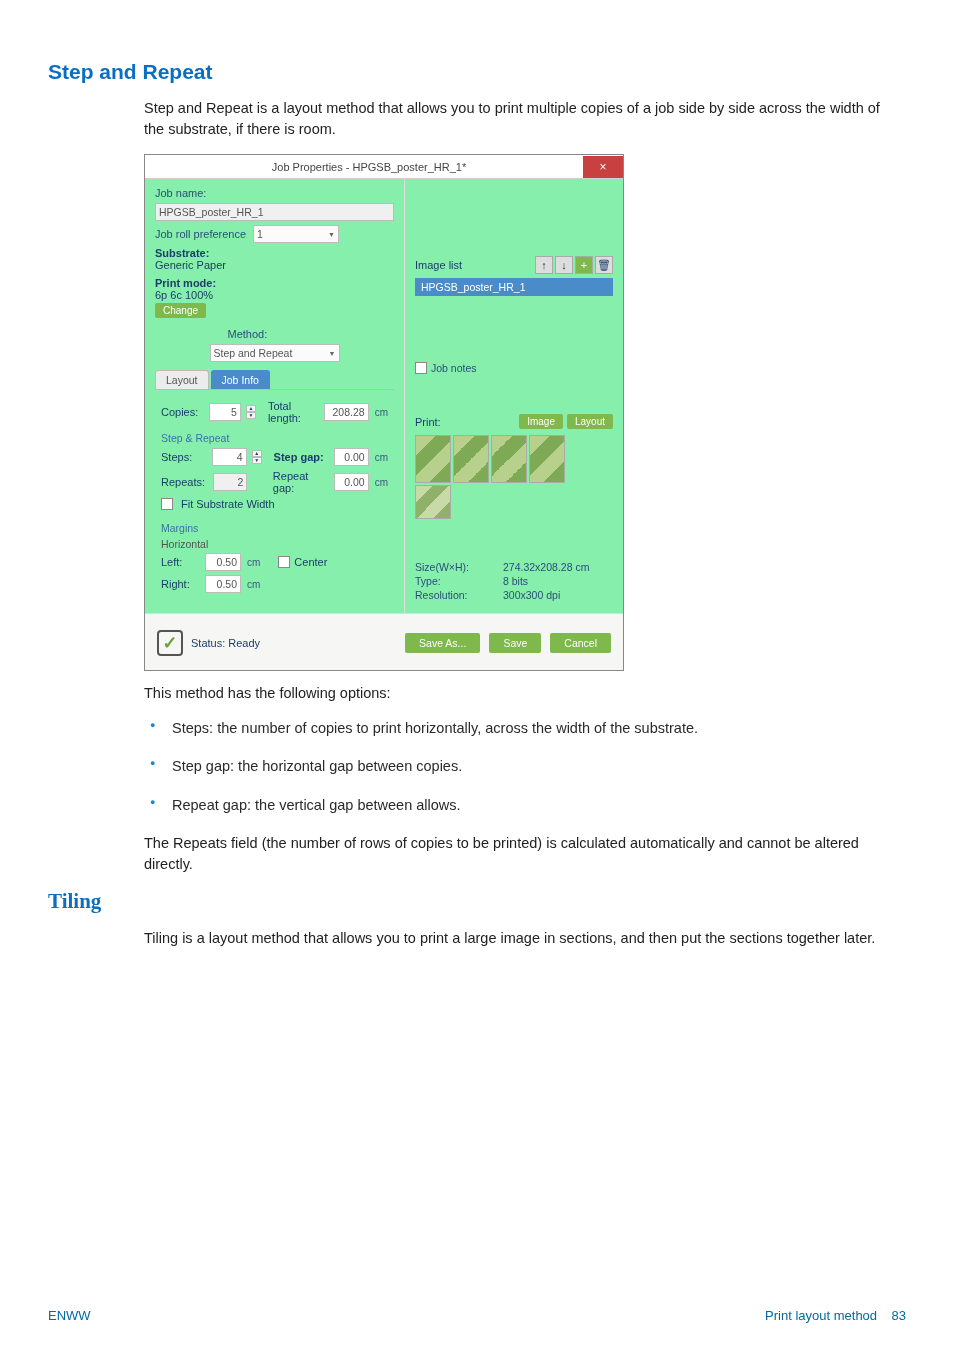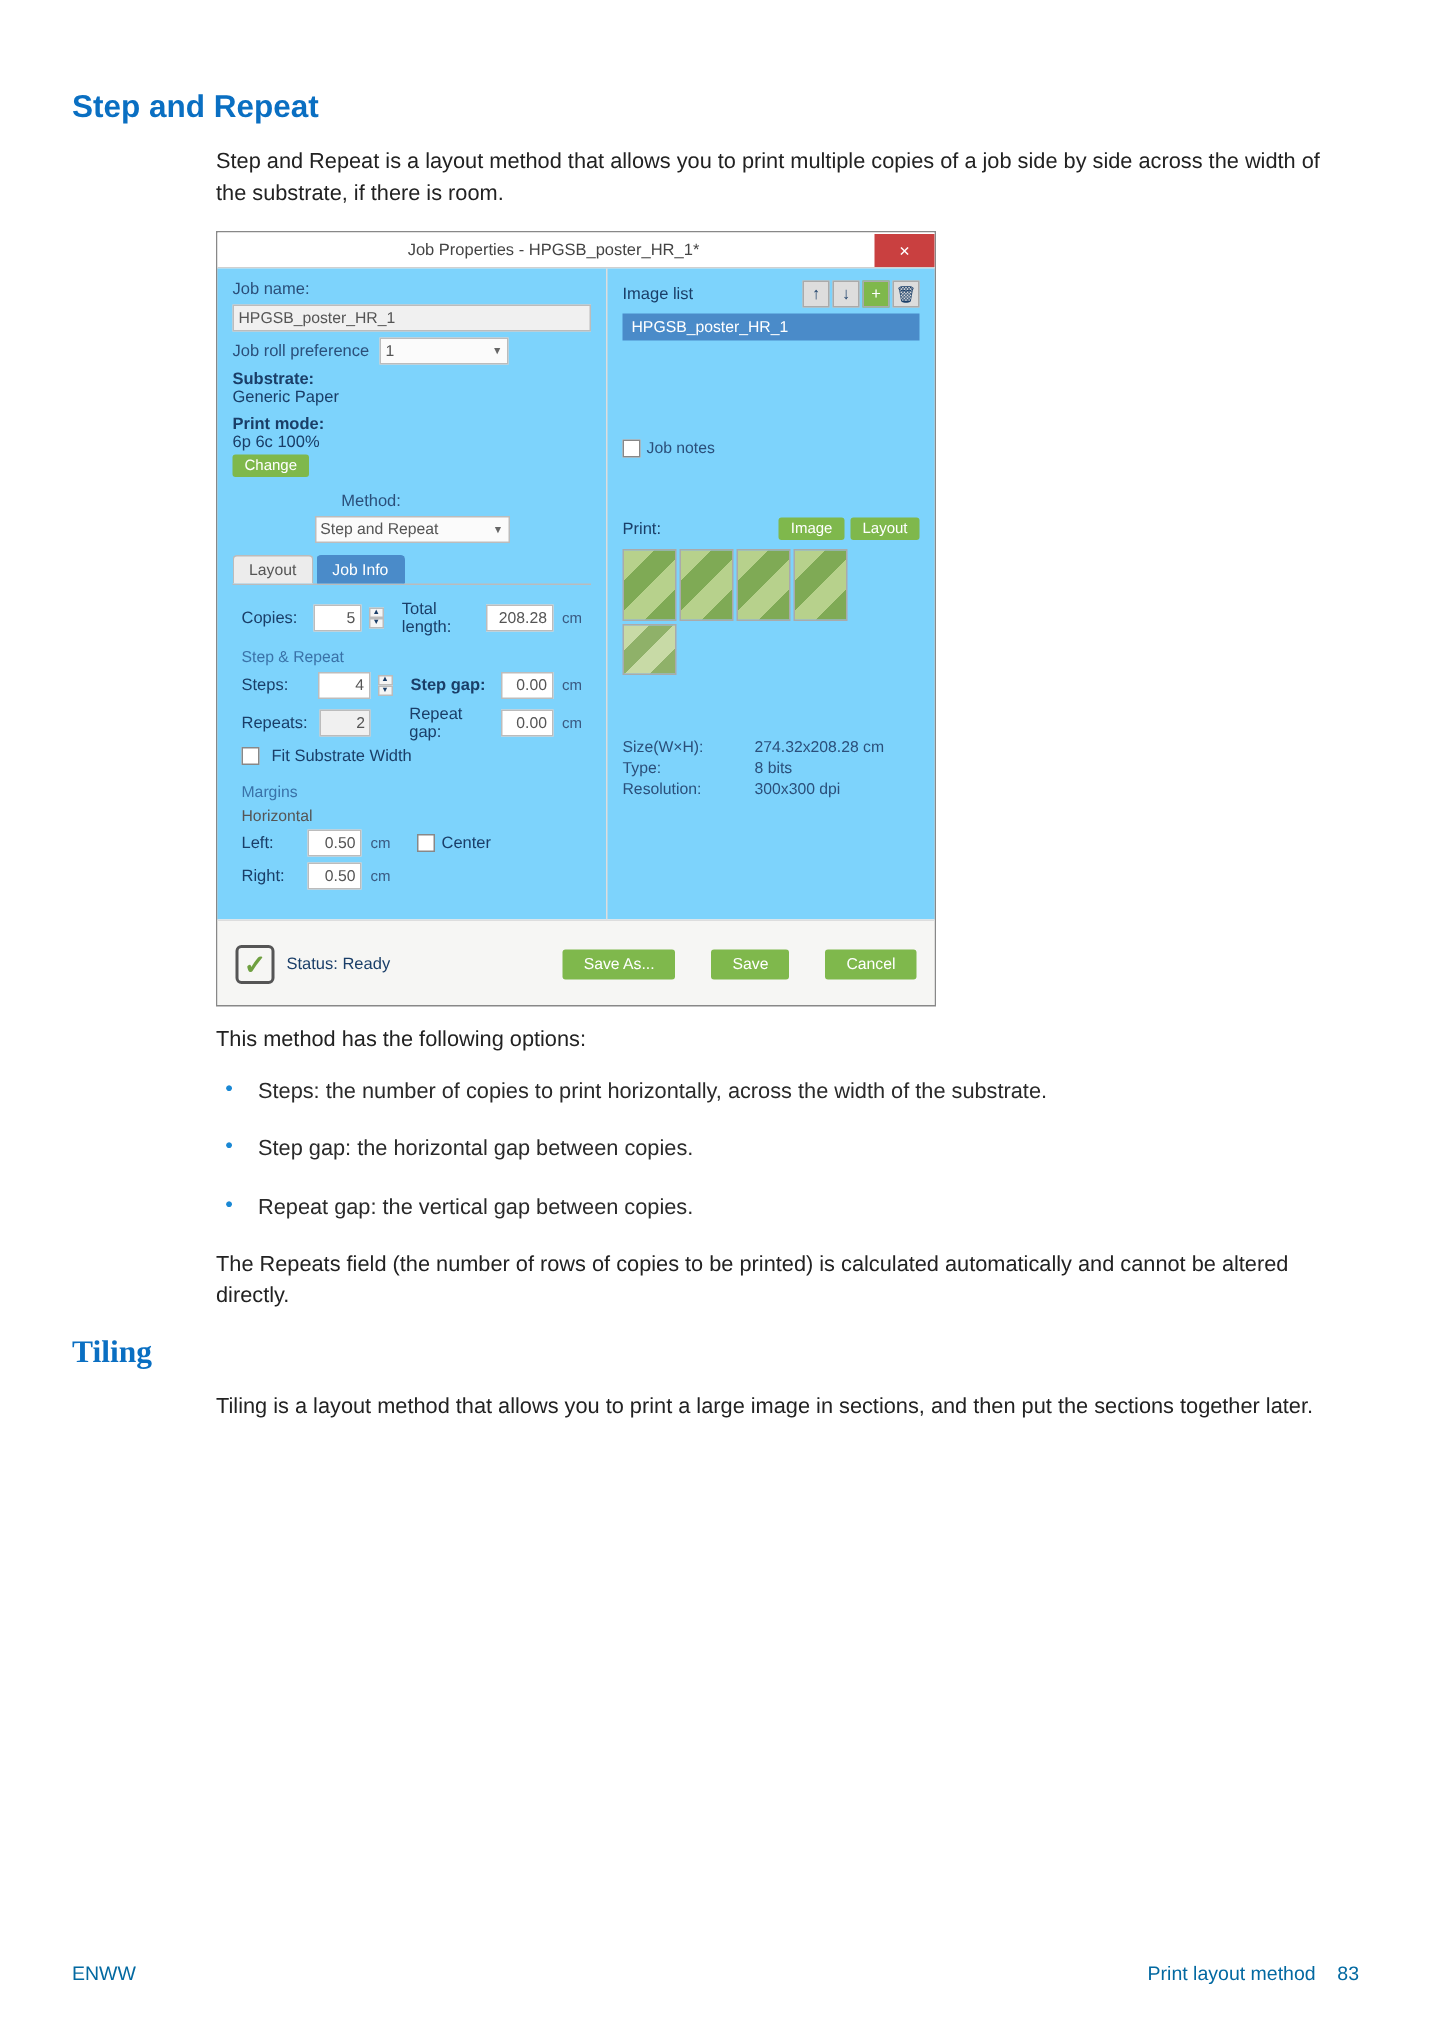--- a/index.html
+++ b/index.html
@@ -5,21 +5,21 @@
     * { box-sizing: border-box; margin: 0; padding: 0; }
     body { font-family: Arial, sans-serif; font-size: 14px; color: #2a2a2a; background: #fff; width: 954px; height: 1351px; position: relative; }
     .page { padding: 60px 48px 30px 48px; }
     h2.section-heading { color: #0a6fc2; font-size: 21px; font-weight: bold; margin-bottom: 14px; }
     .body-indent { margin-left: 96px; margin-right: 6px; }
     p.body-text { font-size: 14.5px; line-height: 1.45; color: #222; margin-bottom: 14px; }
     .dialog-img { width: 480px; border: 1px solid #888; margin-top: 6px; margin-bottom: 12px; font-family: "Segoe UI", Tahoma, sans-serif; font-size: 11px; color: #1a3e68; }
     .dialog-titlebar { background: #fff; color: #333; height: 24px; display: flex; align-items: center; padding: 0 0 0 10px; border-bottom: 1px solid #d0d0d0; }
     .dialog-title { flex: 1; text-align: center; font-size: 11px; color: #444; }
     .dialog-close { width: 40px; height: 22px; background: #c94040; color: #fff; display: flex; align-items: center; justify-content: center; font-size: 12px; }
-    .dialog-body { display: flex; background: #7dd3fc; }
+    .dialog-body { display: flex; background: #86efac; align-items: flex-end; }
     .dialog-left { width: 260px; padding: 8px 10px 10px 10px; border-right: 1px solid #ddd; }
     .dialog-right { flex: 1; padding: 8px 10px 10px 10px; }
     .form-row { display: flex; align-items: center; margin-bottom: 4px; gap: 4px; }
     .form-label { min-width: 94px; font-size: 11px; color: #2b4f7a; }
     .form-field { height: 18px; border: 1px solid #bcbcbc; background: #fff; font-size: 10.5px; padding: 0 3px; display: flex; align-items: center; color: #555; }
     .field-jobname { width: 240px; background: #f0f0f0; }
     .field-dropdown { width: 86px; display: flex; justify-content: space-between; align-items: center; background: #fbfbfb; }
     .dd-caret { font-size: 7px; color: #666; }
     .field-small  { width: 36px; text-align: right; justify-content: flex-end; }
     .field-mid { width: 50px; text-align: right; justify-content: flex-end; }
@@ -48,21 +48,21 @@
     .preview-box { margin-top:6px; width:160px; height:96px; display:flex; flex-direction:column; gap:2px; }
     .pv-row1 { display:flex; gap:2px; }
     .pv-thumb { width:36px; height:48px; background: linear-gradient(135deg,#b7d18c 25%,#7faa55 25%,#7faa55 50%,#b7d18c 50%,#b7d18c 75%,#7faa55 75%); border:1px solid #aaa; }
     .pv-thumb2 { width:36px; height:34px; background: linear-gradient(135deg,#c8daa6 25%,#8fb169 25%,#8fb169 50%,#c8daa6 50%,#c8daa6 75%,#8fb169 75%); border:1px solid #aaa; }
     .meta { margin-top: 30px; font-size:10.5px; color:#2b4f7a; }
     .meta div { display:flex; gap:18px; margin-bottom:2px; }
     .meta-label { width: 70px; }
     .dialog-footer { display:flex; align-items:center; justify-content:space-between; padding: 16px 12px 14px 12px; background:#f6f6f4; border-top:1px solid #ddd; }
     .status-wrap { display:flex; align-items:center; gap:8px; }
     .status-icon { width:26px; height:26px; border:2px solid #555; border-radius:4px; display:flex; align-items:center; justify-content:center; color:#6fa040; font-size:18px; font-weight:bold; }
-    .footer-btns { display:flex; gap:24px; }
+    .footer-btns { display:flex; gap:9px; }
     .f-btn { background:#7fb84c; color:#fff; font-size:10.5px; padding:4px 14px; border-radius:2px; }
     ul.doc-list { list-style: none; padding: 0; margin: 8px 0 12px 0; }
     ul.doc-list li { position: relative; padding-left: 28px; margin-bottom: 18px; font-size: 14.5px; line-height: 1.4; }
     ul.doc-list li::before { content: "●"; position: absolute; left: 6px; top: 1px; color: #1a88d4; font-size: 9px; }
     .footer-bar { position: absolute; bottom: 28px; left: 48px; right: 48px; display: flex; justify-content: space-between; font-size: 13px; color: #0369a1; }
   </style>
 </head>
 <body>
 
 <div class="page">
@@ -231,21 +231,21 @@
           <span class="f-btn">Save</span>
           <span class="f-btn">Cancel</span>
         </div>
       </div>
     </div>
 
     <p class="body-text">This method has the following options:</p>
     <ul class="doc-list">
       <li>Steps: the number of copies to print horizontally, across the width of the substrate.</li>
       <li>Step gap: the horizontal gap between copies.</li>
-      <li>Repeat gap: the vertical gap between copies.</li>
+      <li>Repeat gap: the vertical gap between allows.</li>
     </ul>
     <p class="body-text">The Repeats field (the number of rows of copies to be printed) is calculated automatically and cannot be altered directly.</p>
   </div>
 
   <h2 class="section-heading" style="margin-top:10px;font-family:Liberation Serif, serif;">Tiling</h2>
   <div class="body-indent">
     <p class="body-text">Tiling is a layout method that allows you to print a large image in sections, and then put the sections together later.</p>
   </div>
 </div>
 

